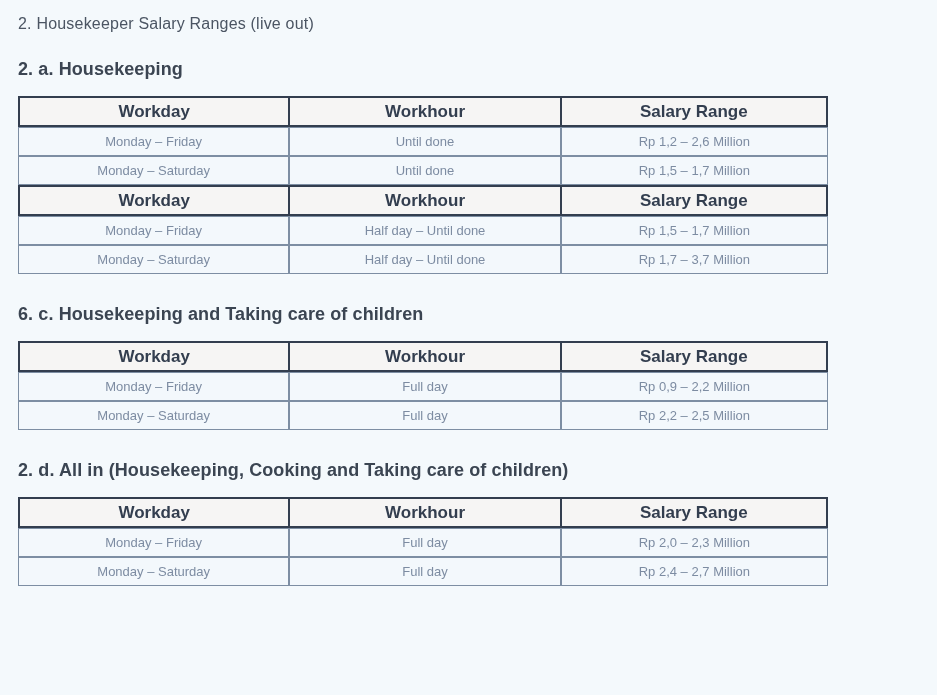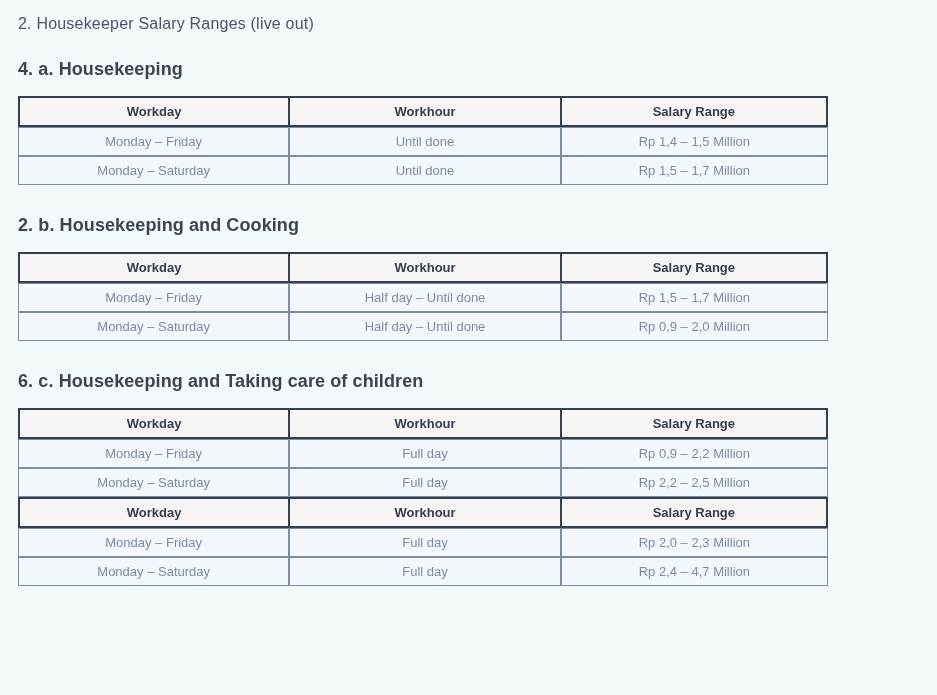--- a/index.html
+++ b/index.html
@@ -40,21 +40,21 @@
     border-collapse: separate;
     border-spacing: 0;
     table-layout: fixed;
   }
   col.c1 { width: 33.5%; }
   col.c2 { width: 33.5%; }
   col.c3 { width: 33%; }
   table.salary-table th {
     background: #f6f5f4;
     color: #333e4f;
-    font-size: 13px;
+    font-size: 17px;
     font-weight: 700;
     text-align: center;
     padding: 6px 8px;
     line-height: 15px;
     border: 1px solid #333e4f;
     border-top-width: 2px;
     border-bottom-width: 2px;
   }
   table.salary-table th:first-child { border-left-width: 2px; }
   table.salary-table th:last-child { border-right-width: 2px; }
@@ -70,50 +70,49 @@
     margin-top: 48px;
   }
 </style>
 </head>
 <body>
 
 <main class="page">
   <p class="page-title">2. Housekeeper Salary Ranges (live out)</p>
   <div id="sections">
       <section>
-        <h2 class="section-heading">4. a. Housekeeping</h2>
+        <h2 class="section-heading">2. a. Housekeeping</h2>
         <table class="salary-table">
           <colgroup>
             <col class="c1">
             <col class="c2">
             <col class="c3">
           </colgroup>
           <thead>
             <tr>
               <th>Workday</th>
               <th>Workhour</th>
               <th>Salary Range</th>
             </tr>
           </thead>
           <tbody>
             <tr>
               <td>Monday – Friday</td>
               <td>Until done</td>
-              <td>Rp 1,4 – 1,5 Million</td>
+              <td>Rp 1,2 – 2,6 Million</td>
             </tr>
             <tr>
               <td>Monday – Saturday</td>
               <td>Until done</td>
               <td>Rp 1,5 – 1,7 Million</td>
             </tr>
           </tbody>
         </table>
       </section>
       <section>
-        <h2 class="section-heading">2. b. Housekeeping and Cooking</h2>
         <table class="salary-table">
           <colgroup>
             <col class="c1">
             <col class="c2">
             <col class="c3">
           </colgroup>
           <thead>
             <tr>
               <th>Workday</th>
               <th>Workhour</th>
@@ -122,21 +121,21 @@
           </thead>
           <tbody>
             <tr>
               <td>Monday – Friday</td>
               <td>Half day – Until done</td>
               <td>Rp 1,5 – 1,7 Million</td>
             </tr>
             <tr>
               <td>Monday – Saturday</td>
               <td>Half day – Until done</td>
-              <td>Rp 0,9 – 2,0 Million</td>
+              <td>Rp 1,7 – 3,7 Million</td>
             </tr>
           </tbody>
         </table>
       </section>
       <section>
         <h2 class="section-heading">6. c. Housekeeping and Taking care of children</h2>
         <table class="salary-table">
           <colgroup>
             <col class="c1">
             <col class="c2">
@@ -157,20 +156,21 @@
             </tr>
             <tr>
               <td>Monday – Saturday</td>
               <td>Full day</td>
               <td>Rp 2,2 – 2,5 Million</td>
             </tr>
           </tbody>
         </table>
       </section>
       <section>
+        <h2 class="section-heading">2. d. All in (Housekeeping, Cooking and Taking care of children)</h2>
         <table class="salary-table">
           <colgroup>
             <col class="c1">
             <col class="c2">
             <col class="c3">
           </colgroup>
           <thead>
             <tr>
               <th>Workday</th>
               <th>Workhour</th>
@@ -179,19 +179,19 @@
           </thead>
           <tbody>
             <tr>
               <td>Monday – Friday</td>
               <td>Full day</td>
               <td>Rp 2,0 – 2,3 Million</td>
             </tr>
             <tr>
               <td>Monday – Saturday</td>
               <td>Full day</td>
-              <td>Rp 2,4 – 4,7 Million</td>
+              <td>Rp 2,4 – 2,7 Million</td>
             </tr>
           </tbody>
         </table>
       </section>
     </div>
 </main>
 
 </body></html>

